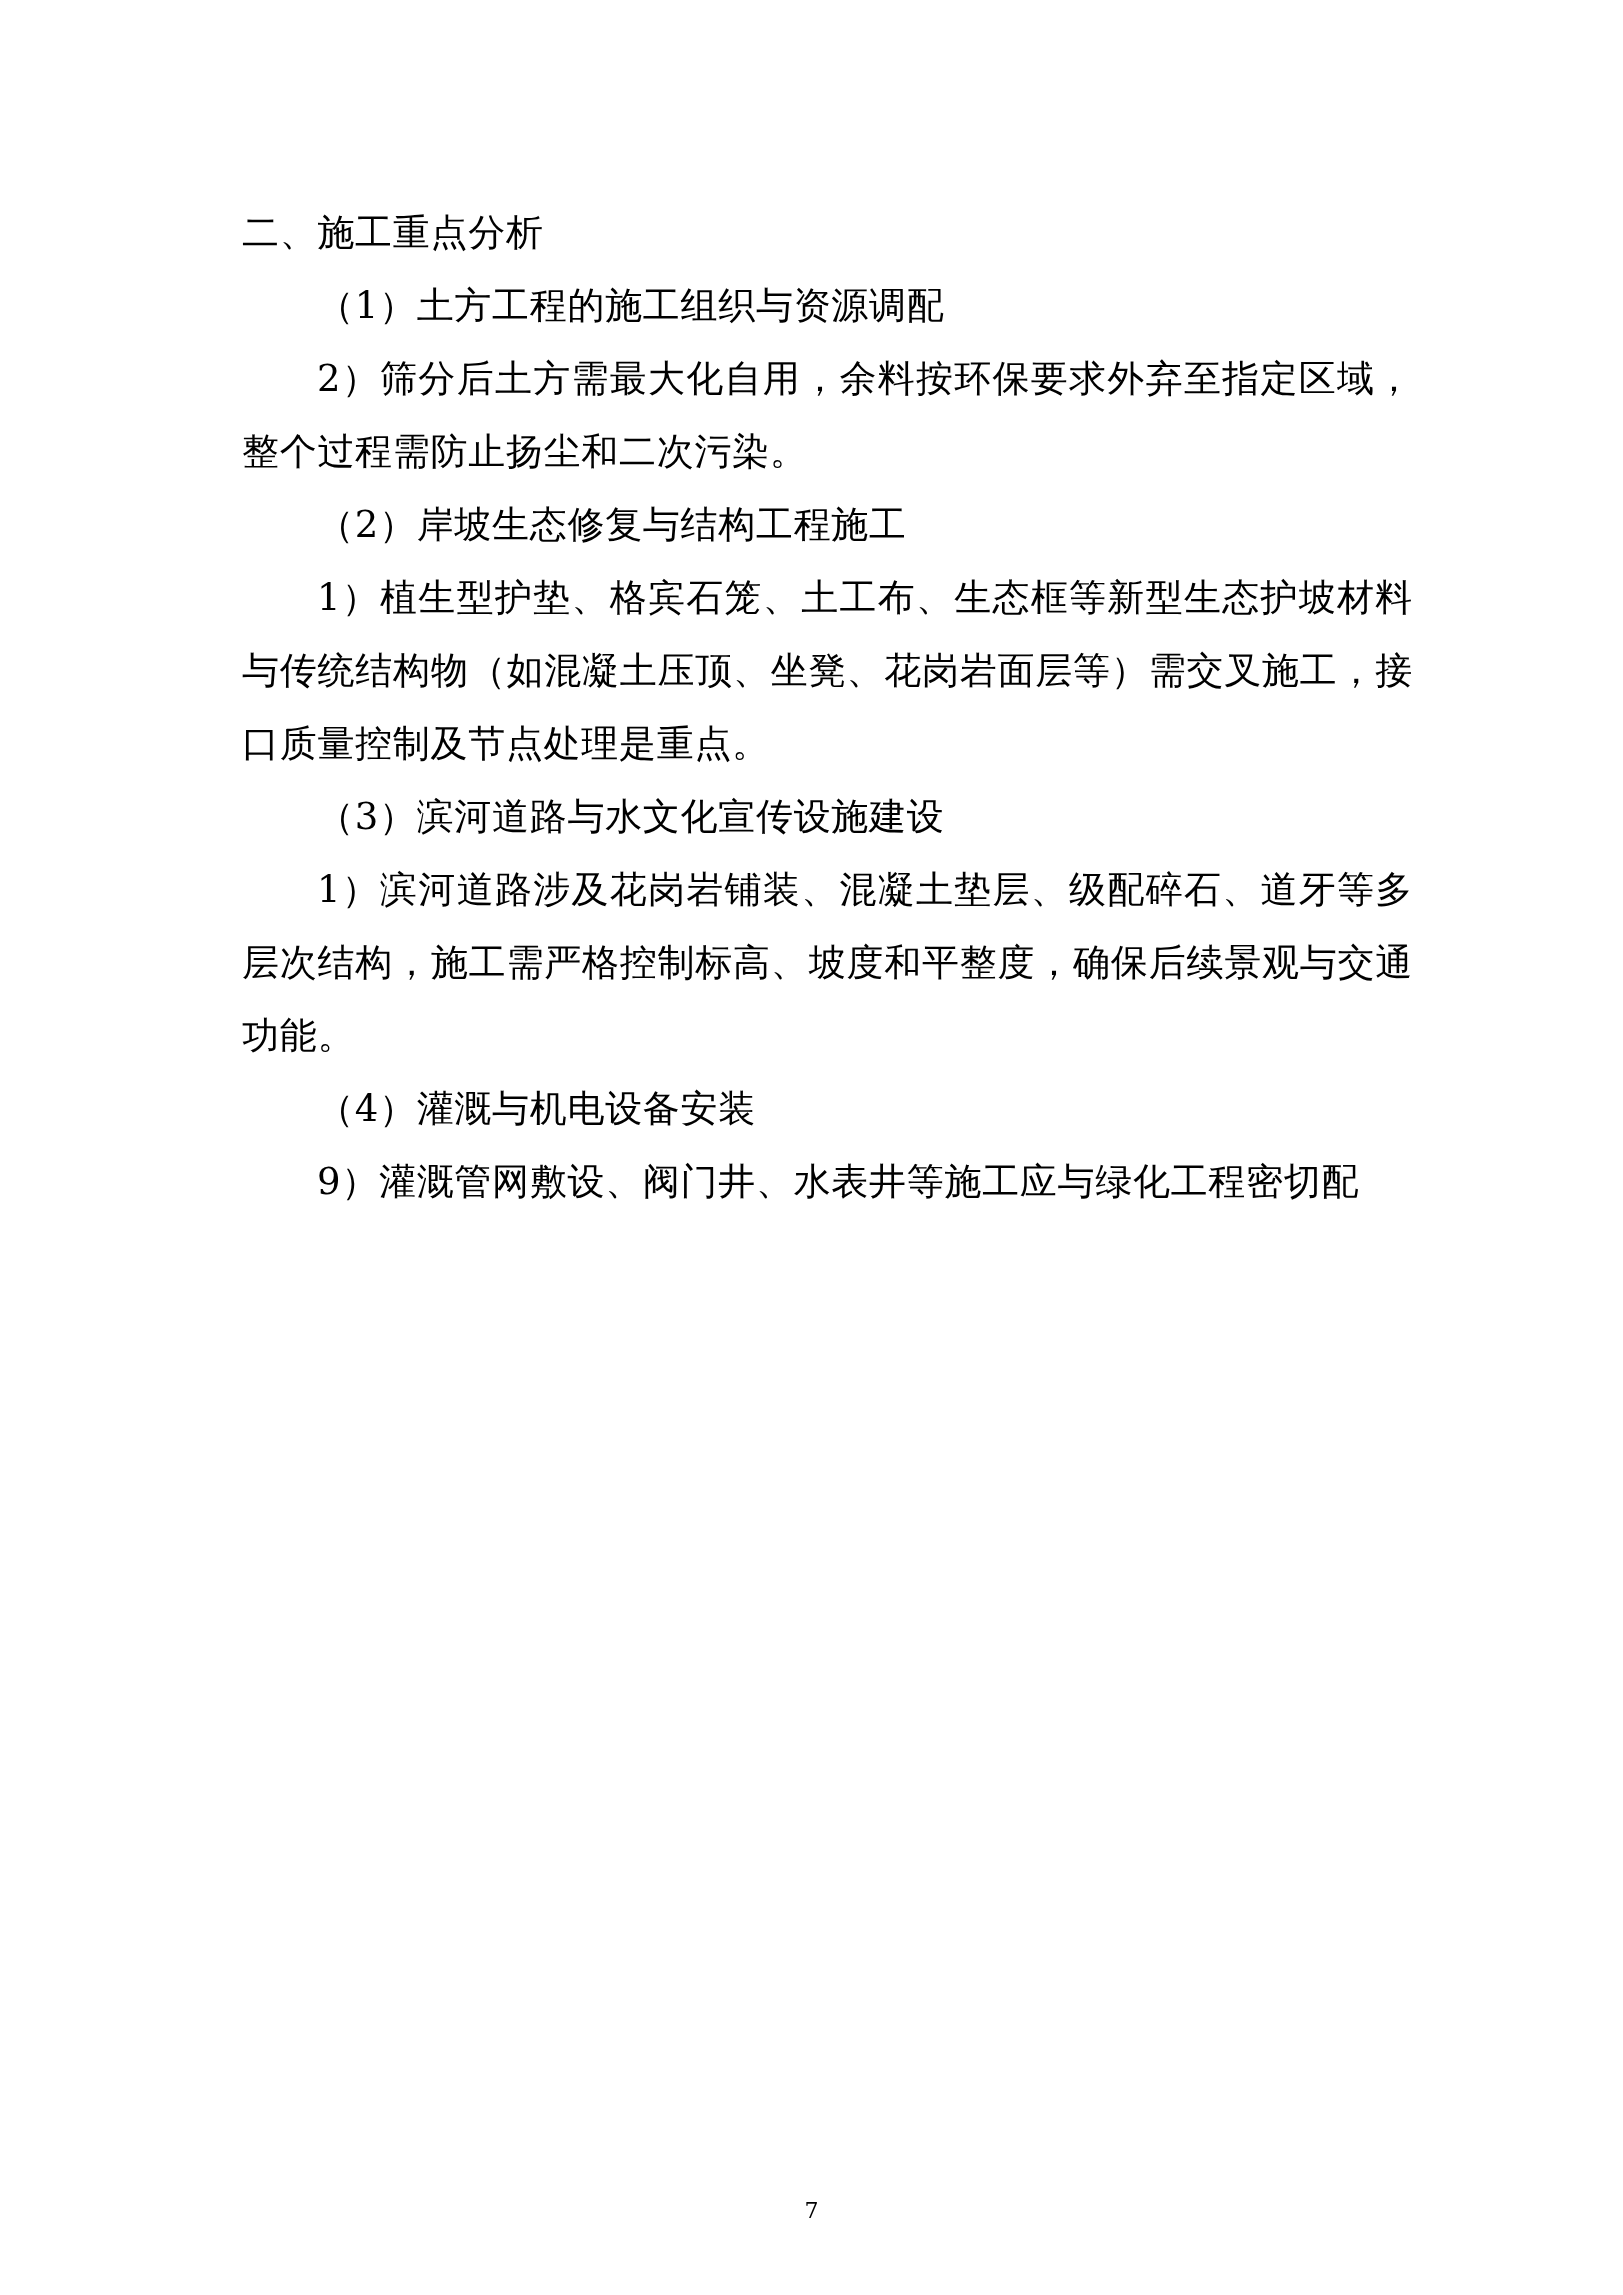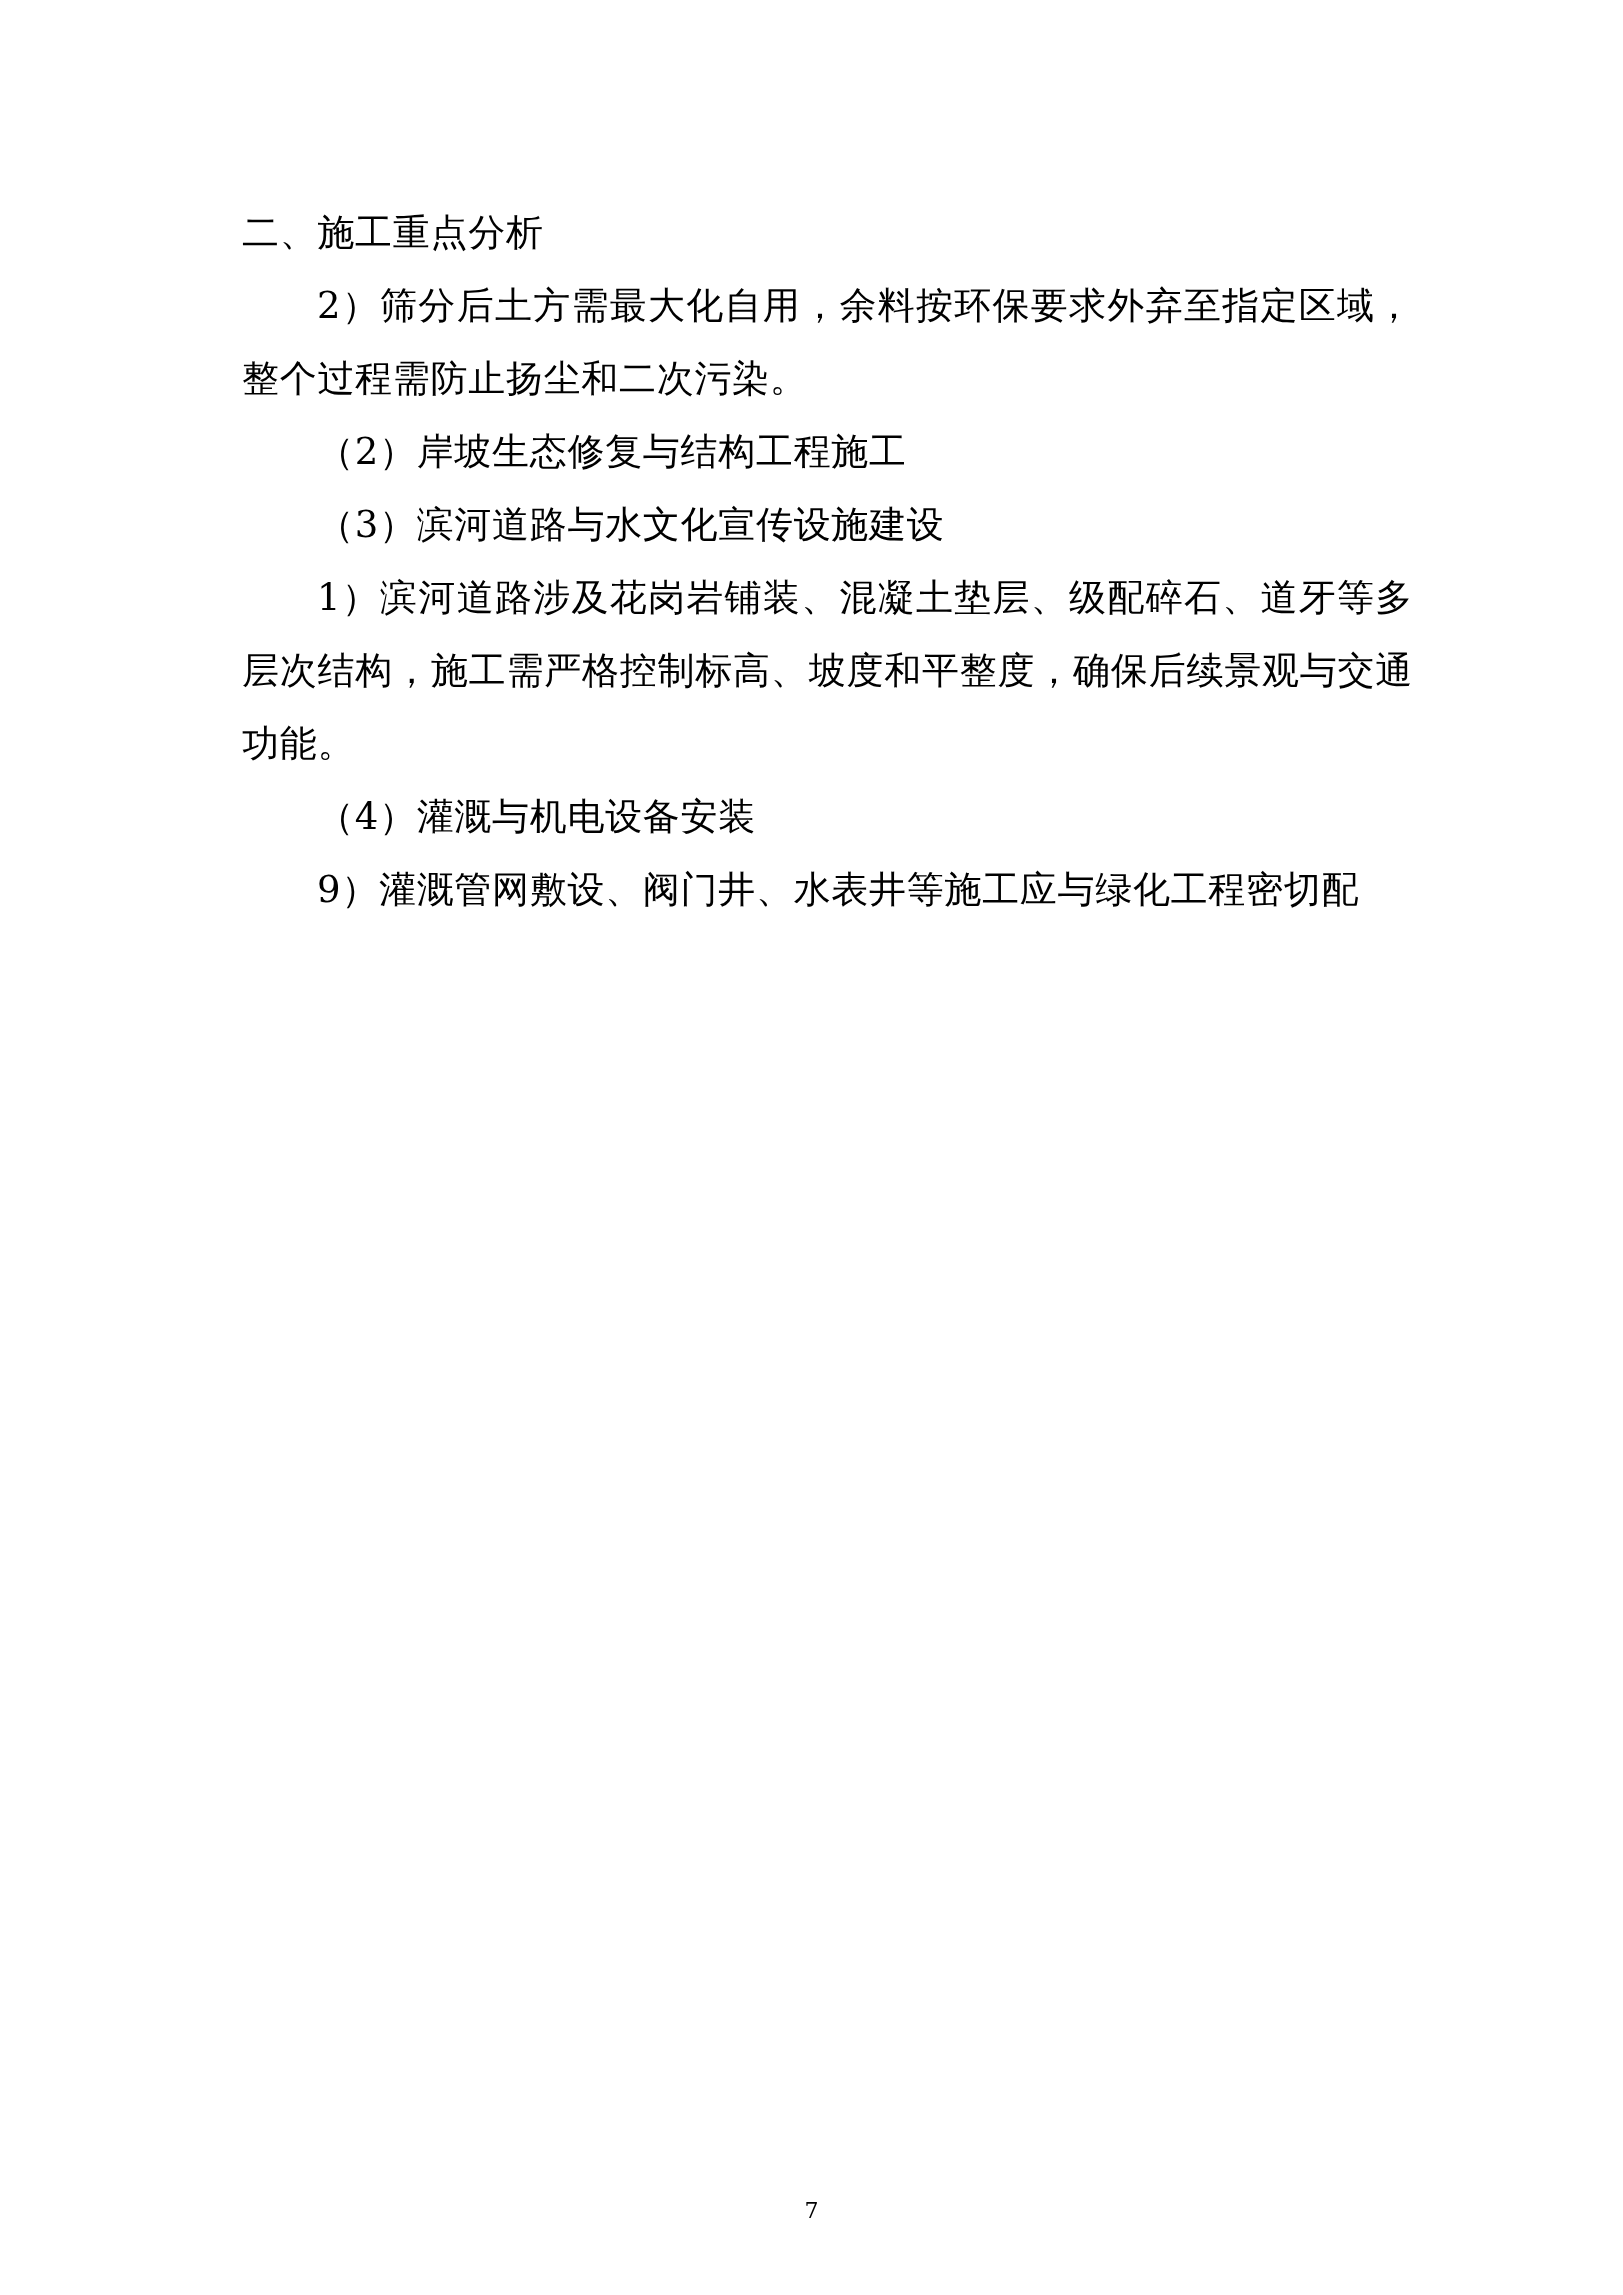--- a/index.html
+++ b/index.html
@@ -51,22 +51,24 @@
     font-family: "DejaVu Serif", "Liberation Serif", serif;
     color: #000000;
   }
 </style>
 </head>
 <body>
 
 <div class="page">
   <div class="doc-body" id="doc-body">
       <p class="para heading">二、施工重点分析</p>
+      <p class="para indent">（1）土方工程的施工组织与资源调配</p>
       <p class="para indent">2）筛分后土方需最大化自用，余料按环保要求外弃至指定区域，整个过程需防止扬尘和二次污染。</p>
       <p class="para indent">（2）岸坡生态修复与结构工程施工</p>
+      <p class="para indent">1）植生型护垫、格宾石笼、土工布、生态框等新型生态护坡材料与传统结构物（如混凝土压顶、坐凳、花岗岩面层等）需交叉施工，接口质量控制及节点处理是重点。</p>
       <p class="para indent">（3）滨河道路与水文化宣传设施建设</p>
       <p class="para indent">1）滨河道路涉及花岗岩铺装、混凝土垫层、级配碎石、道牙等多层次结构，施工需严格控制标高、坡度和平整度，确保后续景观与交通功能。</p>
       <p class="para indent">（4）灌溉与机电设备安装</p>
       <p class="para indent">9）灌溉管网敷设、阀门井、水表井等施工应与绿化工程密切配</p>
     </div>
 </div>
 
 <div class="footer">7</div>
 
 

